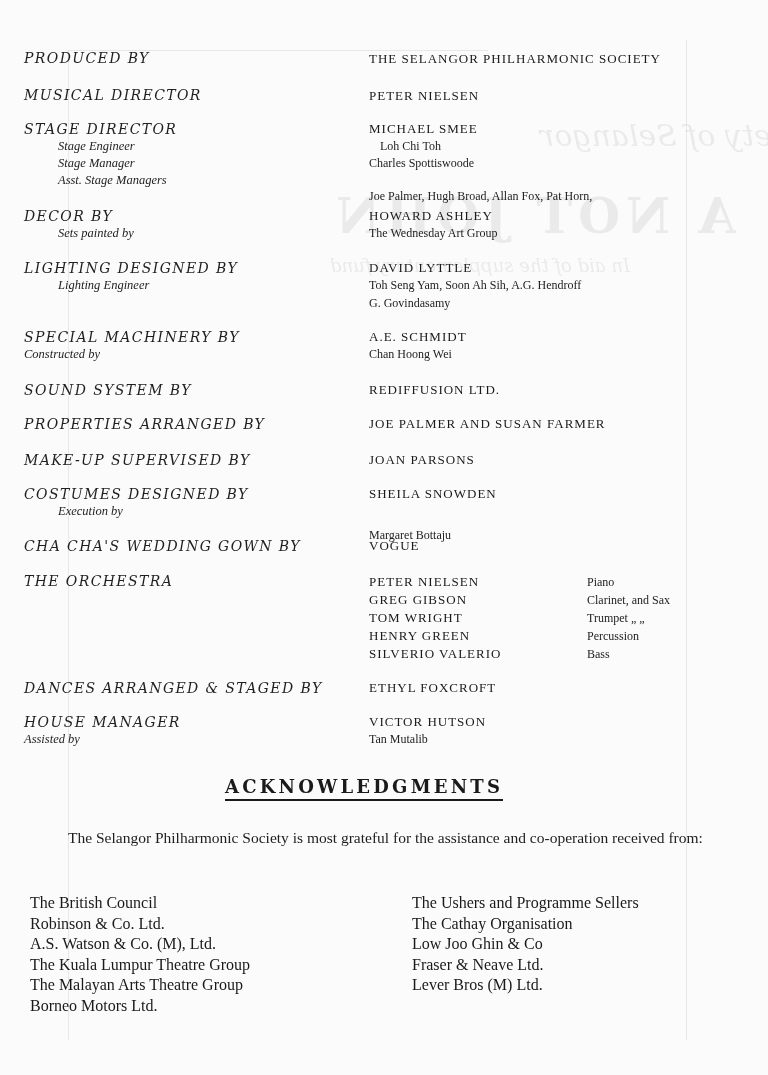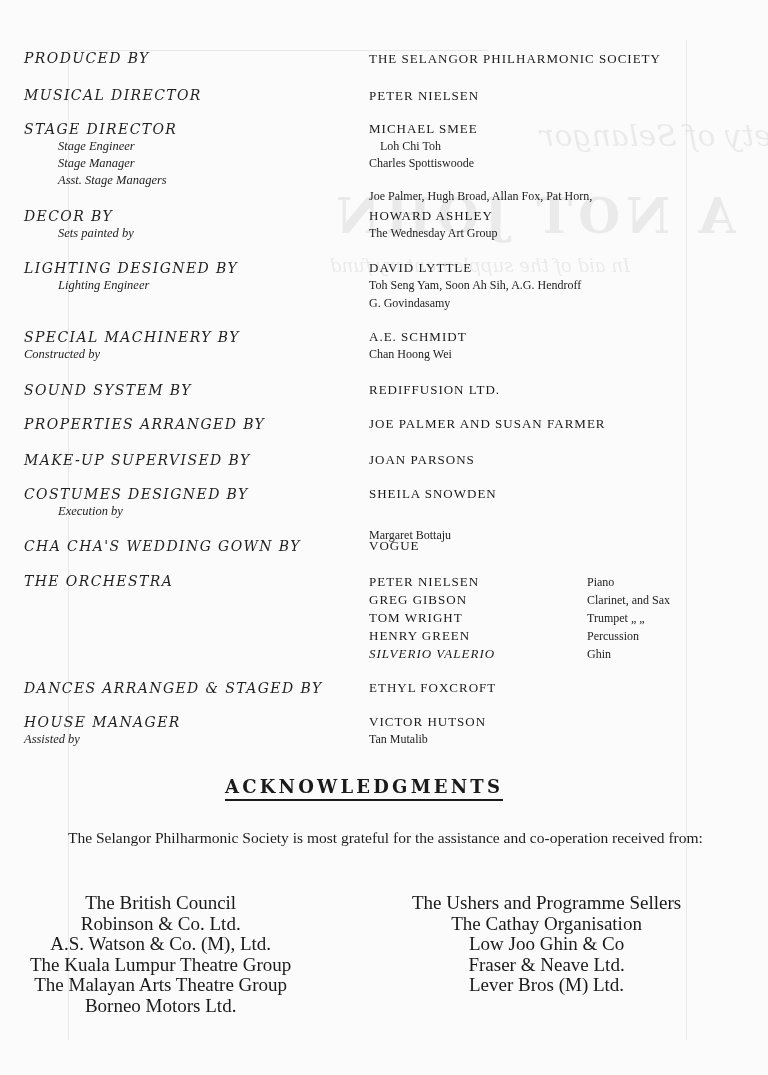--- a/index.html
+++ b/index.html
@@ -119,25 +119,24 @@
       text-indent: 36px;
       text-align: justify;
     }
     .ack-list {
       position: absolute;
       top: 893px;
       margin: 0;
       padding: 0;
       list-style: none;
       font-family: "Liberation Serif", serif;
-      font-size: 19px;
+      font-size: 16px;
       line-height: 20.5px;
       color: #1a1a1a;
       white-space: nowrap;
-      text-align: center;
     }
     .ack-list.left { left: 30px; }
     .ack-list.right { left: 412px; }
   </style>
 </head>
 <body>
 
 <div class="page">
 
   <div class="ghost g1">The Philharmonic Society of Selangor</div>
@@ -222,22 +221,22 @@
     <div class="credit" style="top:573px;">
       <span class="role" style="top:0;">THE ORCHESTRA</span>
       <span class="name" style="top:1px;">PETER NIELSEN</span>
       <span class="instrument" style="top:2px;">Piano</span>
       <span class="name" style="top:19px;">GREG GIBSON</span>
       <span class="instrument" style="top:20px;">Clarinet, and Sax</span>
       <span class="name" style="top:37px;">TOM WRIGHT</span>
       <span class="instrument" style="top:38px;">Trumpet „ „</span>
       <span class="name" style="top:55px;">HENRY GREEN</span>
       <span class="instrument" style="top:56px;">Percussion</span>
-      <span class="name" style="top:73px;font-style:italic;">SILVERIO VALERIO</span>
-      <span class="instrument" style="top:74px;">Ghin</span>
+      <span class="name" style="top:73px;">SILVERIO VALERIO</span>
+      <span class="instrument" style="top:74px;">Bass</span>
     </div>
 
     <div class="credit" style="top:680px;">
       <span class="role" style="top:0;">DANCES ARRANGED &amp; STAGED BY</span>
       <span class="name" style="top:0;">ETHYL FOXCROFT</span>
     </div>
 
     <div class="credit" style="top:714px;">
       <span class="role" style="top:0;">HOUSE MANAGER</span>
       <span class="name" style="top:0;">VICTOR HUTSON</span>

